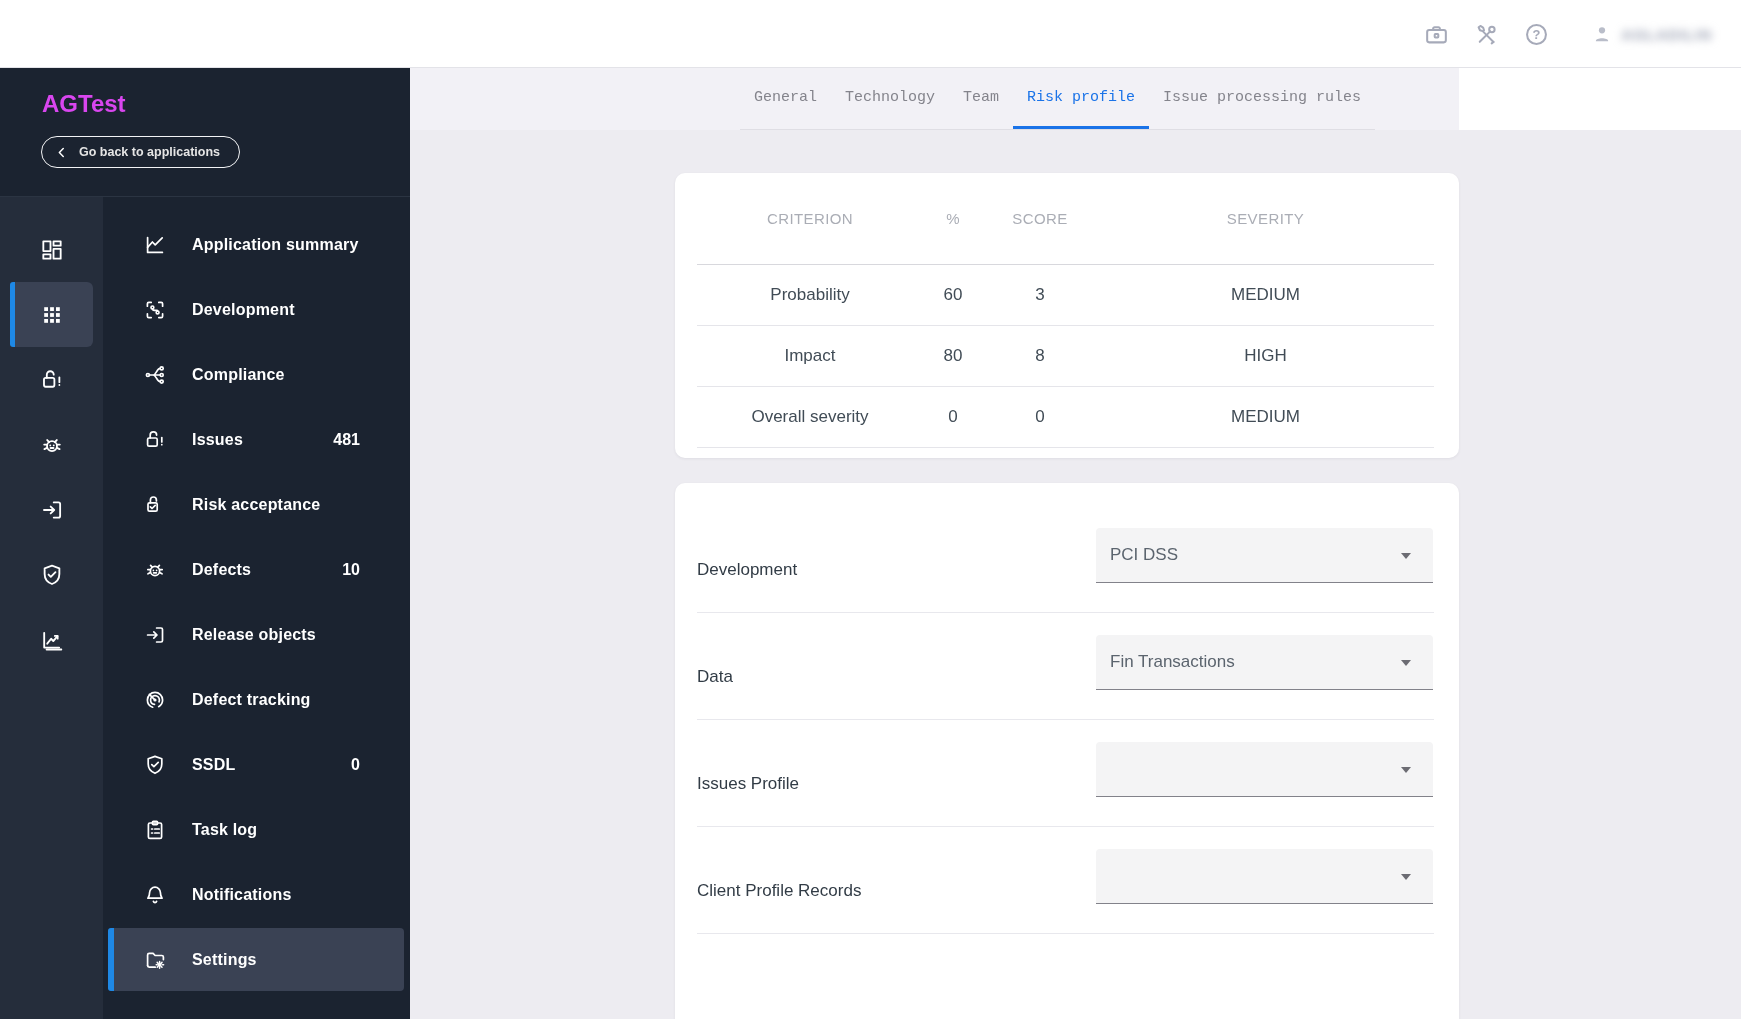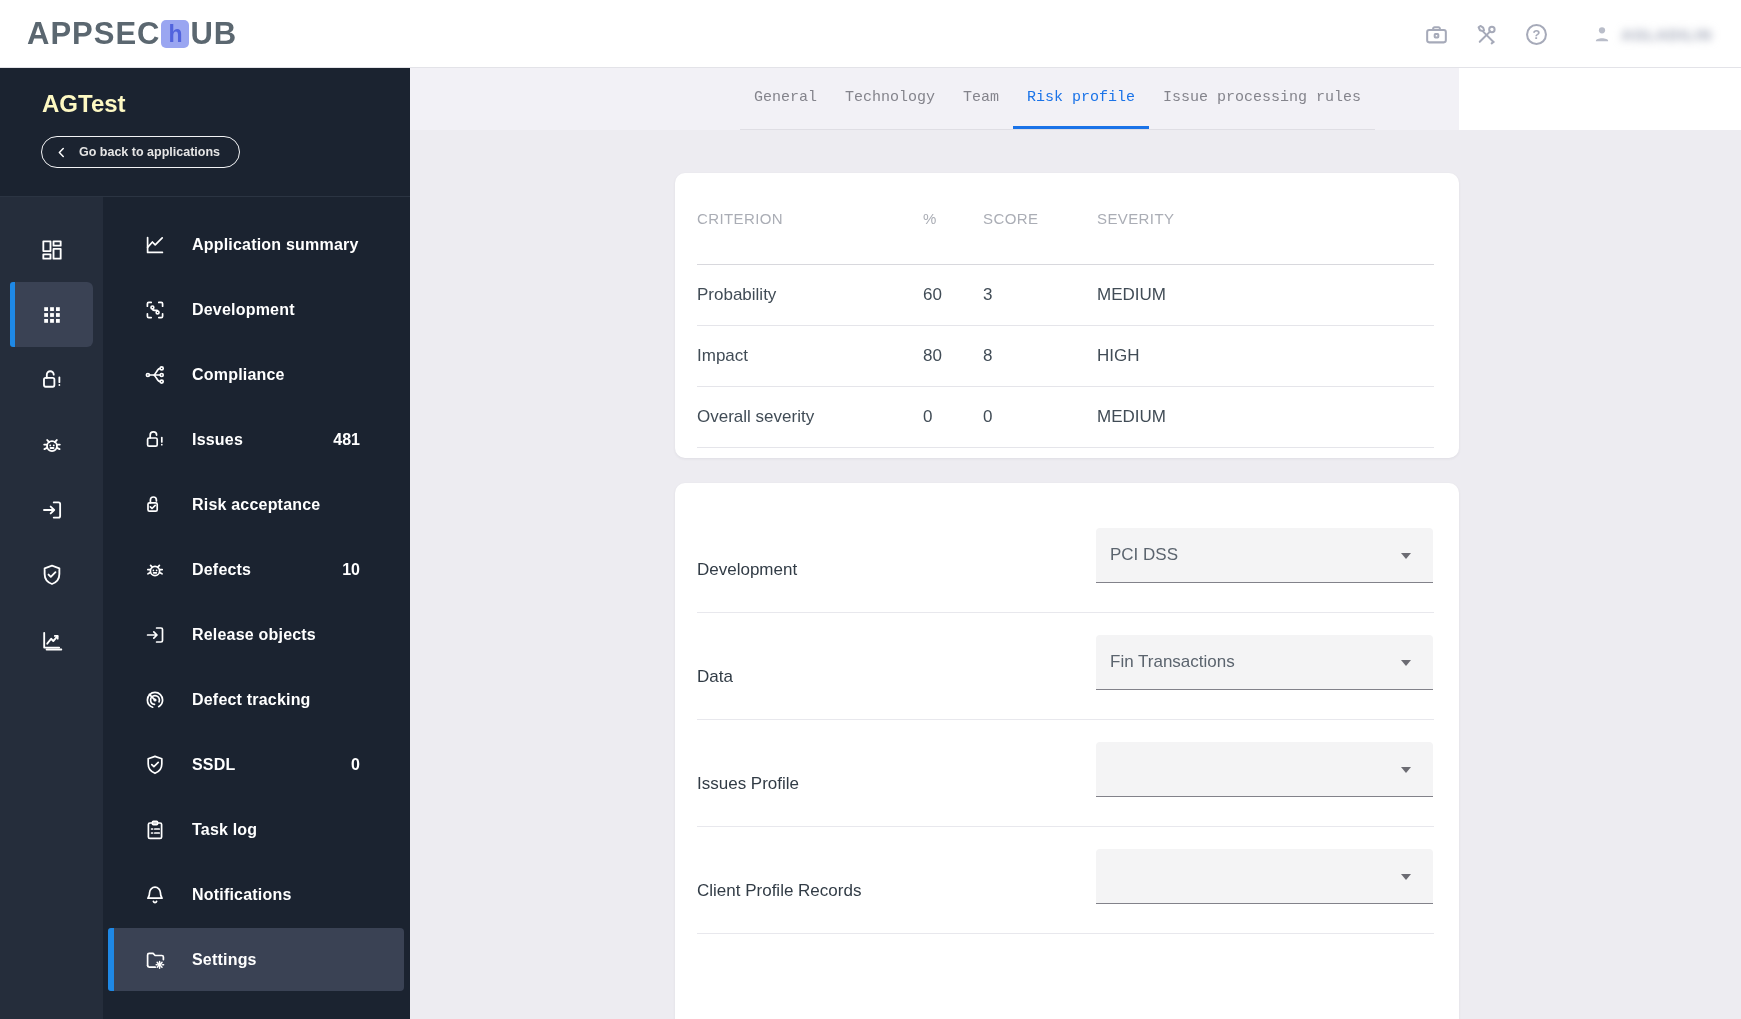--- a/index.html
+++ b/index.html
@@ -21,21 +21,21 @@
                display:flex; align-items:center; justify-content:center;
                color:#5163dd; font-size:23px; font-weight:bold; }
   .header-icons { position:absolute; right:29px; top:0; height:68px; display:flex; align-items:center; gap:23px; }
   .hicon { width:27px; height:27px; cursor:pointer; }
   .user-chip { display:flex; align-items:center; gap:8px; margin-left:18px; }
   .user-name { font-size:15px; font-weight:bold; color:#9aa0b2; filter:blur(4px); letter-spacing:1px; }
 
   
   .sidebar { position:absolute; left:0; top:68px; width:410px; bottom:0; background:#1b2330; }
   .side-head { position:absolute; left:0; top:0; width:410px; height:129px; border-bottom:1px solid #2b3442; }
-  .app-name { position:absolute; left:42px; top:22px; color:#fef9c3; font-size:24px; font-weight:bold; }
+  .app-name { position:absolute; left:42px; top:22px; color:#d946ef; font-size:24px; font-weight:bold; }
   .back-btn { position:absolute; left:41px; top:68px; height:32px; border:1.5px solid #f2f3f5; border-radius:16px;
               display:flex; align-items:center; gap:11px; padding:0 19px 0 13px; color:#e5e5e5;
               font-size:12.5px; font-weight:bold; cursor:pointer; background:transparent; }
   .rail { position:absolute; left:0; top:129px; bottom:0; width:103px; background:#252d3b; }
   .rail-item { position:absolute; left:0; width:103px; height:65px; display:flex; align-items:center; justify-content:center; cursor:pointer; }
   .rail-hl { position:absolute; left:10px; top:0; width:83px; height:65px; border-radius:6px; background:#3a4254; display:none; }
   .rail-item.selected .rail-hl { display:block; }
   .rail-hl::before { content:""; position:absolute; left:0; top:0; bottom:0; width:5px; background:#1e88e5; border-radius:3px 0 0 3px; }
   .rail-item svg { position:relative; }
   .menu { position:absolute; left:103px; top:129px; right:0; padding-top:15px; }
@@ -54,45 +54,40 @@
   .tab { position:relative; padding:0 14px; line-height:60px; font-size:15px; color:#84848c; cursor:pointer; white-space:nowrap; }
   .tab.active { color:#1a73e8; }
   .tab.active::after { content:""; position:absolute; left:0; right:0; bottom:0; height:3px; background:#1a73e8; }
 
   .card { position:absolute; left:265px; width:784px; background:#fff; border-radius:10px;
           box-shadow:0 1px 3px rgba(40,40,60,.07); }
   .card-table { top:105px; height:285px; }
   .card-form  { top:415px; height:700px; }
 
   .rtable { margin:0 25px 0 22px; }
-  .rt-row { display:flex; align-items:center; }
+  .rt-row { display:flex; align-items:center;text-align:center; }
   .rt-head { height:92px; color:#aaadb5; font-size:15px; letter-spacing:.4px; border-bottom:1px solid #d8d8dd; }
   .rt-data { height:61px; color:#414c56; font-size:17px; border-bottom:1px solid #e5e5ea; }
   .c1 { width:226px; } .c2 { width:60px; } .c3 { width:114px; } .c4 { flex:1; }
 
   .form { padding-top:23px; }
   .form-row { position:relative; height:107px; margin:0 25px 0 22px; border-bottom:1px solid #e8e8ed; }
   .form-label { position:absolute; left:0; top:54px; font-size:17px; color:#323c46; }
   .dropdown { position:absolute; right:1px; top:22px; width:337px; height:55px; background:#f4f4f5;
               border-radius:4px 4px 0 0; border-bottom:1px solid #82828a; cursor:pointer; }
   .dd-value { line-height:54px; padding-left:14px; font-size:17px; color:#5b646e;
               overflow:hidden; white-space:nowrap; }
   .dd-arrow { position:absolute; right:22px; top:25px; width:0; height:0;
               border-left:5.5px solid transparent; border-right:5.5px solid transparent;
               border-top:6px solid #6c6c73; }
 </style>
 </head>
 <body>
 
 <div class="header">
-  <div class="logo">
-    <span class="logo-text">APPSEC</span>
-    <span class="logo-tile">h</span>
-    <span class="logo-text">UB</span>
-  </div>
   <div class="header-icons">
     <div class="hicon">
       <svg width="27" height="27" viewBox="0 0 24 24">
         <rect class="gray-stroke" x="3.7" y="8" width="16.6" height="11" rx="1.8"></rect>
         <path class="gray-stroke" d="M9 8 V6.8 a1.3 1.3 0 0 1 1.3 -1.3 h3.4 a1.3 1.3 0 0 1 1.3 1.3 V8"></path>
         <rect class="gray-stroke" x="10.4" y="11.6" width="3.2" height="3" rx="0.6"></rect>
       </svg>
     </div>
     <div class="hicon">
       <svg width="27" height="27" viewBox="0 0 24 24">

